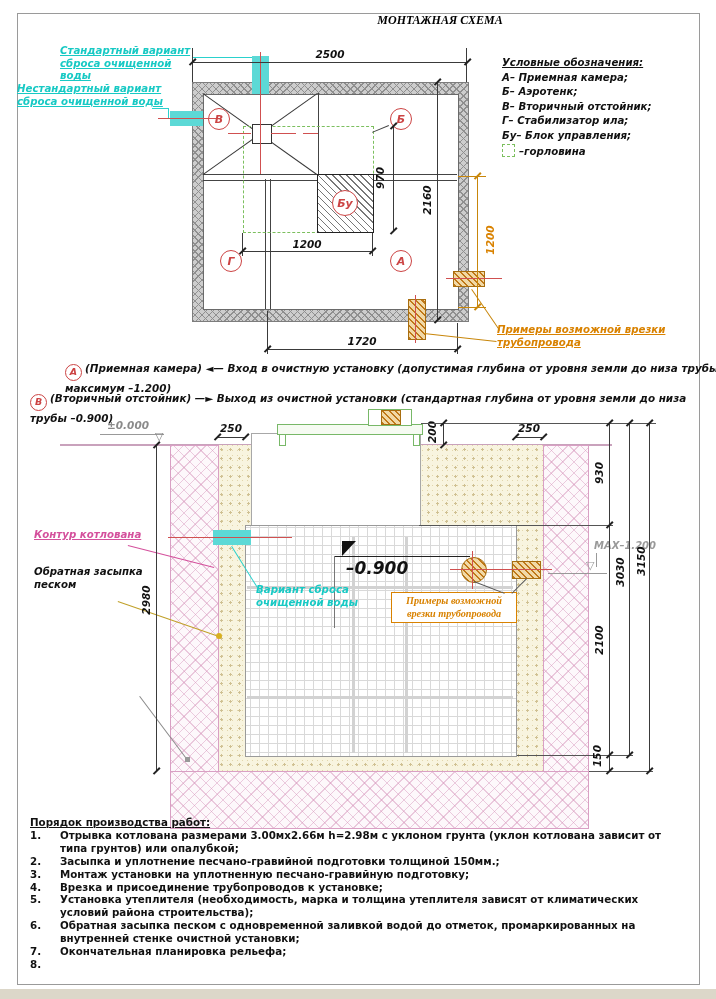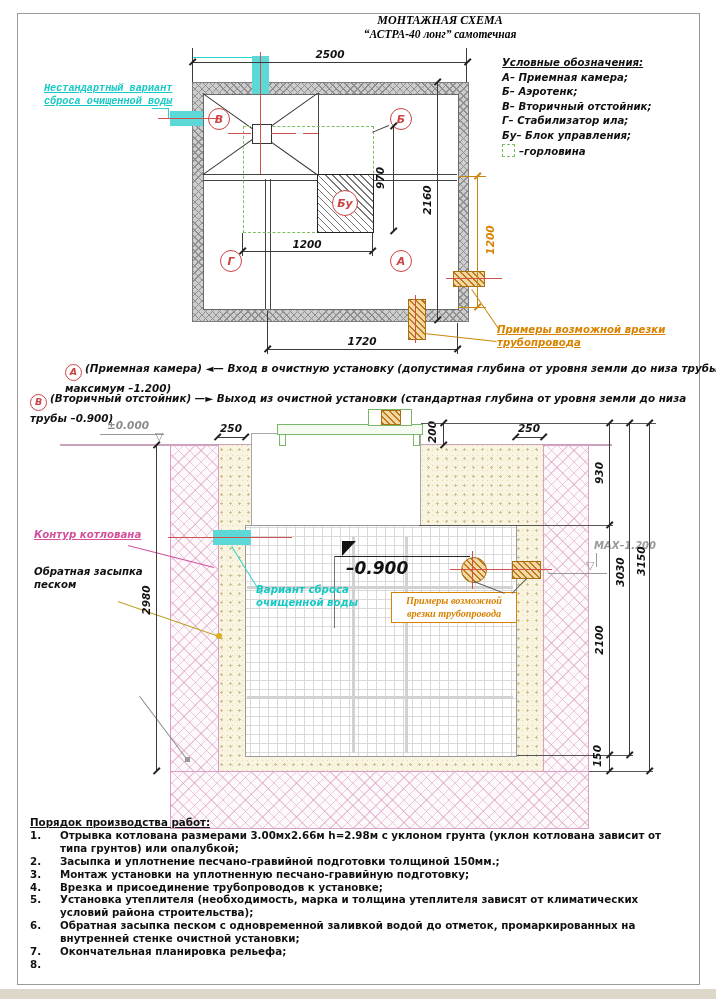--- a/index.html
+++ b/index.html
@@ -63,24 +63,24 @@
        vertical-align:-2px;}
 </style>
 </head>
 <body>
 
 <div class="page">
   <div class="a" style="left:17px;top:13px;width:681px;height:970px;border:1px solid #9a9a9a;"></div>
 
   <div class="a" style="left:335px;top:13px;width:210px;text-align:center;font-weight:bold;font-style:italic;">
     <div style="font-size:12px;">МОНТАЖНАЯ СХЕМА</div>
-    <div style="font-size:11.5px;">“АСТРА-40 лонг” самотечная</div>
-  </div>
-
-  <div class="lbl cy und" style="left:44px;top:83px;width:152px;font-family:Liberation Mono, monospace;">Нестандартный вариант сброса очищенной воды</div>
+  </div>
+
+  <div class="lbl cy und" style="left:60px;top:45px;width:145px;">Стандартный вариант сброса очищенной воды</div>
+  <div class="lbl cy und" style="left:17px;top:83px;width:152px;">Нестандартный вариант сброса очищенной воды</div>
   <div class="hl cl" style="left:193px;top:57px;width:59px;"></div>
   <div class="hl cl" style="left:152px;top:108px;width:17px;"></div>
   <div class="vl cl" style="left:168px;top:108px;height:11px;"></div>
 
   <div class="legend">
     <div class="und">Условные обозначения:</div>
     <div><span>А–</span> <span>Приемная камера;</span></div>
     <div><span>Б–</span> <span>Аэротенк;</span></div>
     <div><span>В–</span> <span>Вторичный отстойник;</span></div>
     <div><span>Г–</span> <span>Стабилизатор ила;</span></div>

